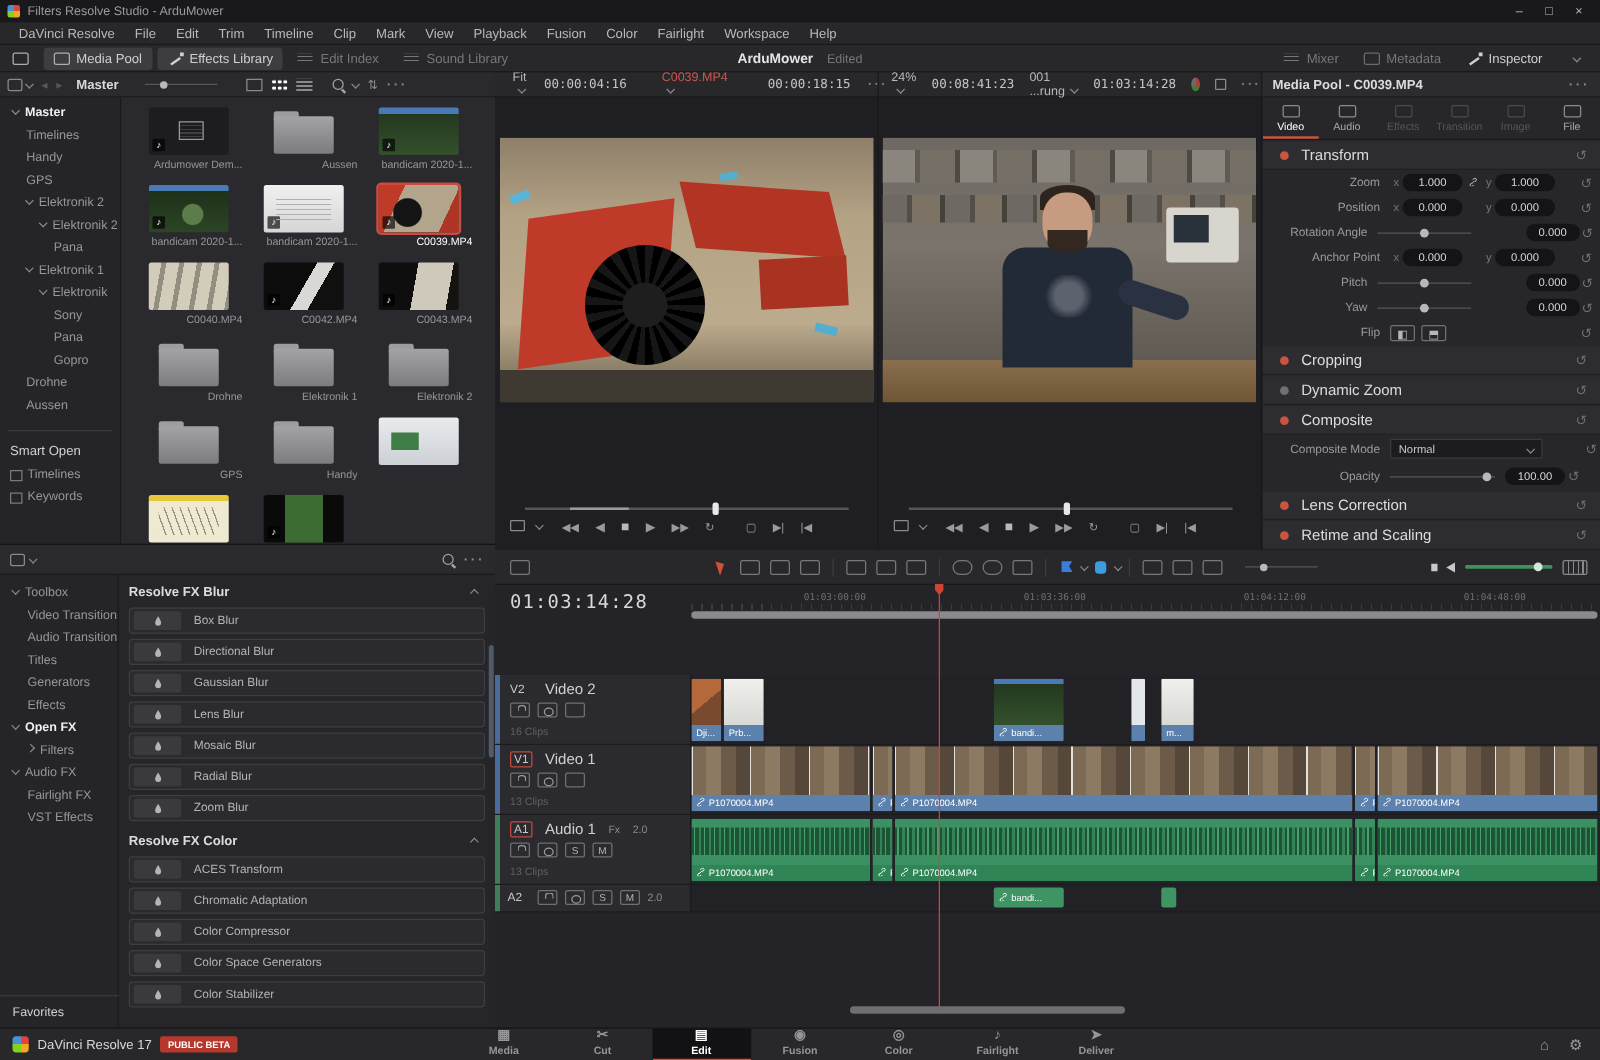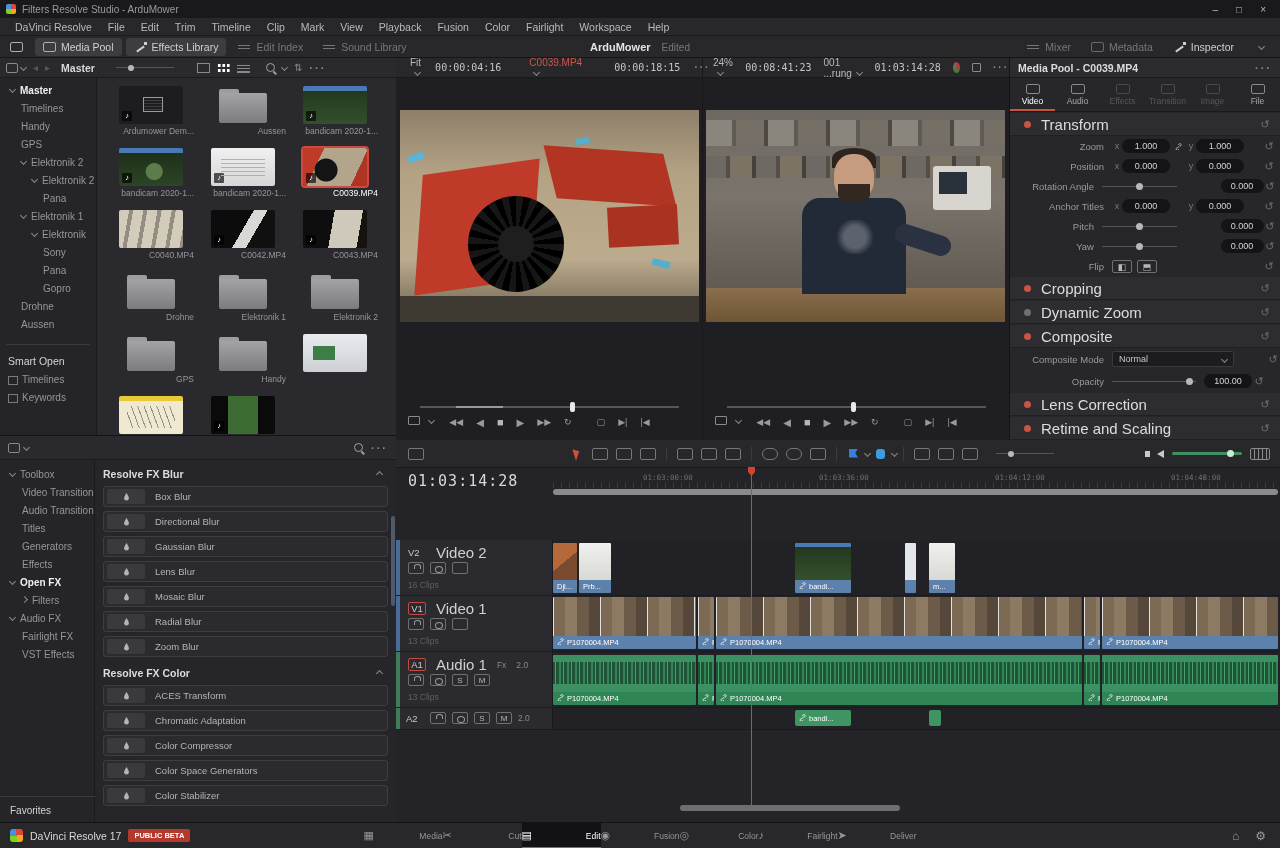--- a/index.html
+++ b/index.html
@@ -213,21 +213,21 @@
   .itab .ti { width:14px; height:10px; border:1px solid #8a8a8e; border-radius:2px; }
   .itab span { font-size:8.5px; color:#a8a8ac; }
   .itab.active span { color:#fff; }
   .itab.active { box-shadow:inset 0 -2px 0 #c9543f; }
   .itab.disabled span { color:#55555a; } .itab.disabled .ti { border-color:#4a4a4e; }
   .insp-body { position:absolute; top:54px; left:0; right:0; bottom:0; overflow:hidden; }
   .sec-h { height:23px; background:#2d2d31; border-bottom:1px solid #202024; display:flex;
     align-items:center; padding:0 8px; margin-top:1px; }
   .dot { width:7px; height:7px; border-radius:50%; background:#c9543f; margin:0 10px 0 6px; }
   .dot.off { background:#6f6f74; }
-  .sec-lbl { font-size:15px; color:#dcdce0; }
+  .sec-lbl { font-size:12px; color:#dcdce0; }
   .sec-h .rst { margin-left:auto; }
   .tf-row { height:20px; display:flex; align-items:center; }
   .tf-label { width:102px; text-align:right; color:#9a9a9e; font-size:9.5px; padding-right:8px; }
   .axis { color:#77777b; font-size:9px; width:10px; text-align:center; }
   .tf-input { width:48px; height:14px; background:#141416; border-radius:7px; color:#d4d4d8;
     font-size:9px; text-align:center; line-height:14px; }
   .tf-link { width:16px; text-align:center; }
   .tf-slider { width:84px; height:1px; background:#55555a; position:relative; margin-right:8px; }
   .tf-slider i { position:absolute; top:-3px; width:7px; height:7px; border-radius:50%; background:#b8b8bc; }
   .tf-row .rst { margin-left:auto; margin-right:4px; }
@@ -266,21 +266,21 @@
   .tl-tracks { position:absolute; left:0; right:0; top:100px; }
   .track { position:relative; border-bottom:1px solid #1b1b1d; }
   .track.tall { height:56px; } .track.slim { height:22px; }
   .t-head { position:absolute; left:0; top:0; width:157px; height:100%; background:#2b2b2f;
     border-right:1px solid #1a1a1c; }
   .t-strip { position:absolute; left:0; top:0; bottom:0; width:4px; }
   .t-strip.v { background:#4a6b9a; } .t-strip.a { background:#3f7d5a; }
   .t-row1 { position:absolute; left:12px; top:4px; display:flex; align-items:center; gap:10px; }
   .t-badge { font-size:9.5px; color:#c8c8cc; min-width:18px; }
   .t-badge.dest { border:1px solid #c24b3f; border-radius:2px; text-align:center; padding:0 2px; height:13px; line-height:12px; }
-  .t-name { font-size:15px; color:#d0d0d4; }
+  .t-name { font-size:12px; color:#d0d0d4; }
   .t-extra { font-size:8.5px; color:#8a8a8e; }
   .t-row2 { position:absolute; left:12px; top:22px; display:flex; gap:6px; }
   .t-cico { width:16px; height:12px; border:1px solid #6f6f74; border-radius:2px; position:relative; }
   .t-cico.eye::after { content:""; position:absolute; left:4px; top:2.5px; width:6px; height:5px;
     border:1px solid #9a9a9e; border-radius:50%; }
   .t-cico.lk::after { content:""; position:absolute; left:4.5px; top:1px; width:5px; height:4px;
     border:1px solid #9a9a9e; border-bottom:none; border-radius:3px 3px 0 0; }
   .t-cico.txt { color:#b8b8bc; font-size:8px; text-align:center; line-height:11px; }
   .t-count { position:absolute; left:12px; top:40px; font-size:8.5px; color:#5f5f64; }
   .t-lane { position:absolute; left:157px; right:0; top:0; height:100%; background:#222226; overflow:hidden; }
@@ -312,21 +312,21 @@
 
   
   .pagebar { position:absolute; left:0; top:822px; width:1280px; height:26px; background:#28282b;
     border-top:1px solid #141416; display:flex; align-items:center; }
   .pb-left { display:flex; align-items:center; gap:7px; padding-left:10px; width:300px; }
   .dvlogo { width:13px; height:13px; border-radius:3px;
     background:conic-gradient(#e0443a 0 90deg,#f5a623 0 180deg,#7ed321 0 270deg,#4a90d9 0); }
   .pb-app { color:#d8d8dc; font-size:10.5px; }
   .pb-badge { background:#b5382d; color:#fff; font-size:7.5px; font-weight:bold; padding:2px 6px; border-radius:2px; }
   .pb-tabs { position:absolute; left:0; right:0; display:flex; justify-content:center; height:26px; }
-  .ptab { width:79px; display:flex; align-items:center; justify-content:space-between; gap:1px; }
+  .ptab { width:79px; display:flex; flex-direction:column; align-items:center; justify-content:flex-start; gap:1px;font-weight:bold; }
   .ptab span { font-size:8.5px; color:#96969a; }
   .ptab .pico { font-size:11px; color:#96969a; line-height:11px; }
   .ptab.active { background:#121214; box-shadow:inset 0 -2px 0 #c9543f; }
   .ptab.active span, .ptab.active .pico { color:#fff; }
   .pico.media::before{content:"\25A6";} .pico.cut::before{content:"\2702";}
   .pico.edit::before{content:"\25A4";} .pico.fusion::before{content:"\25C9";}
   .pico.color::before{content:"\25CE";} .pico.fairlight::before{content:"\266A";}
   .pico.deliver::before{content:"\27A4";}
   .pb-right { margin-left:auto; display:flex; gap:16px; padding-right:14px; color:#9a9a9e; font-size:12px; }
   .home-i::before{content:"\2302";} .gear-i::before{content:"\2699";}
@@ -812,21 +812,21 @@
           <div class="tf-row">
             <div class="tf-label">Rotation Angle</div>
             <div class="tf-slider">
               <i style="left: calc(50% - 3px);"></i>
             </div>
             <div style="width: 40px;"></div>
             <div class="tf-input">0.000</div>
             <div class="rst"></div>
           </div>
           <div class="tf-row">
-            <div class="tf-label">Anchor Titles</div>
+            <div class="tf-label">Anchor Point</div>
             <div class="axis">x</div>
             <div class="tf-input">0.000</div>
             <div class="tf-link"></div>
             <div class="axis">y</div>
             <div class="tf-input">0.000</div>
             <div class="rst"></div>
           </div>
           <div class="tf-row">
             <div class="tf-label">Pitch</div>
             <div class="tf-slider">

